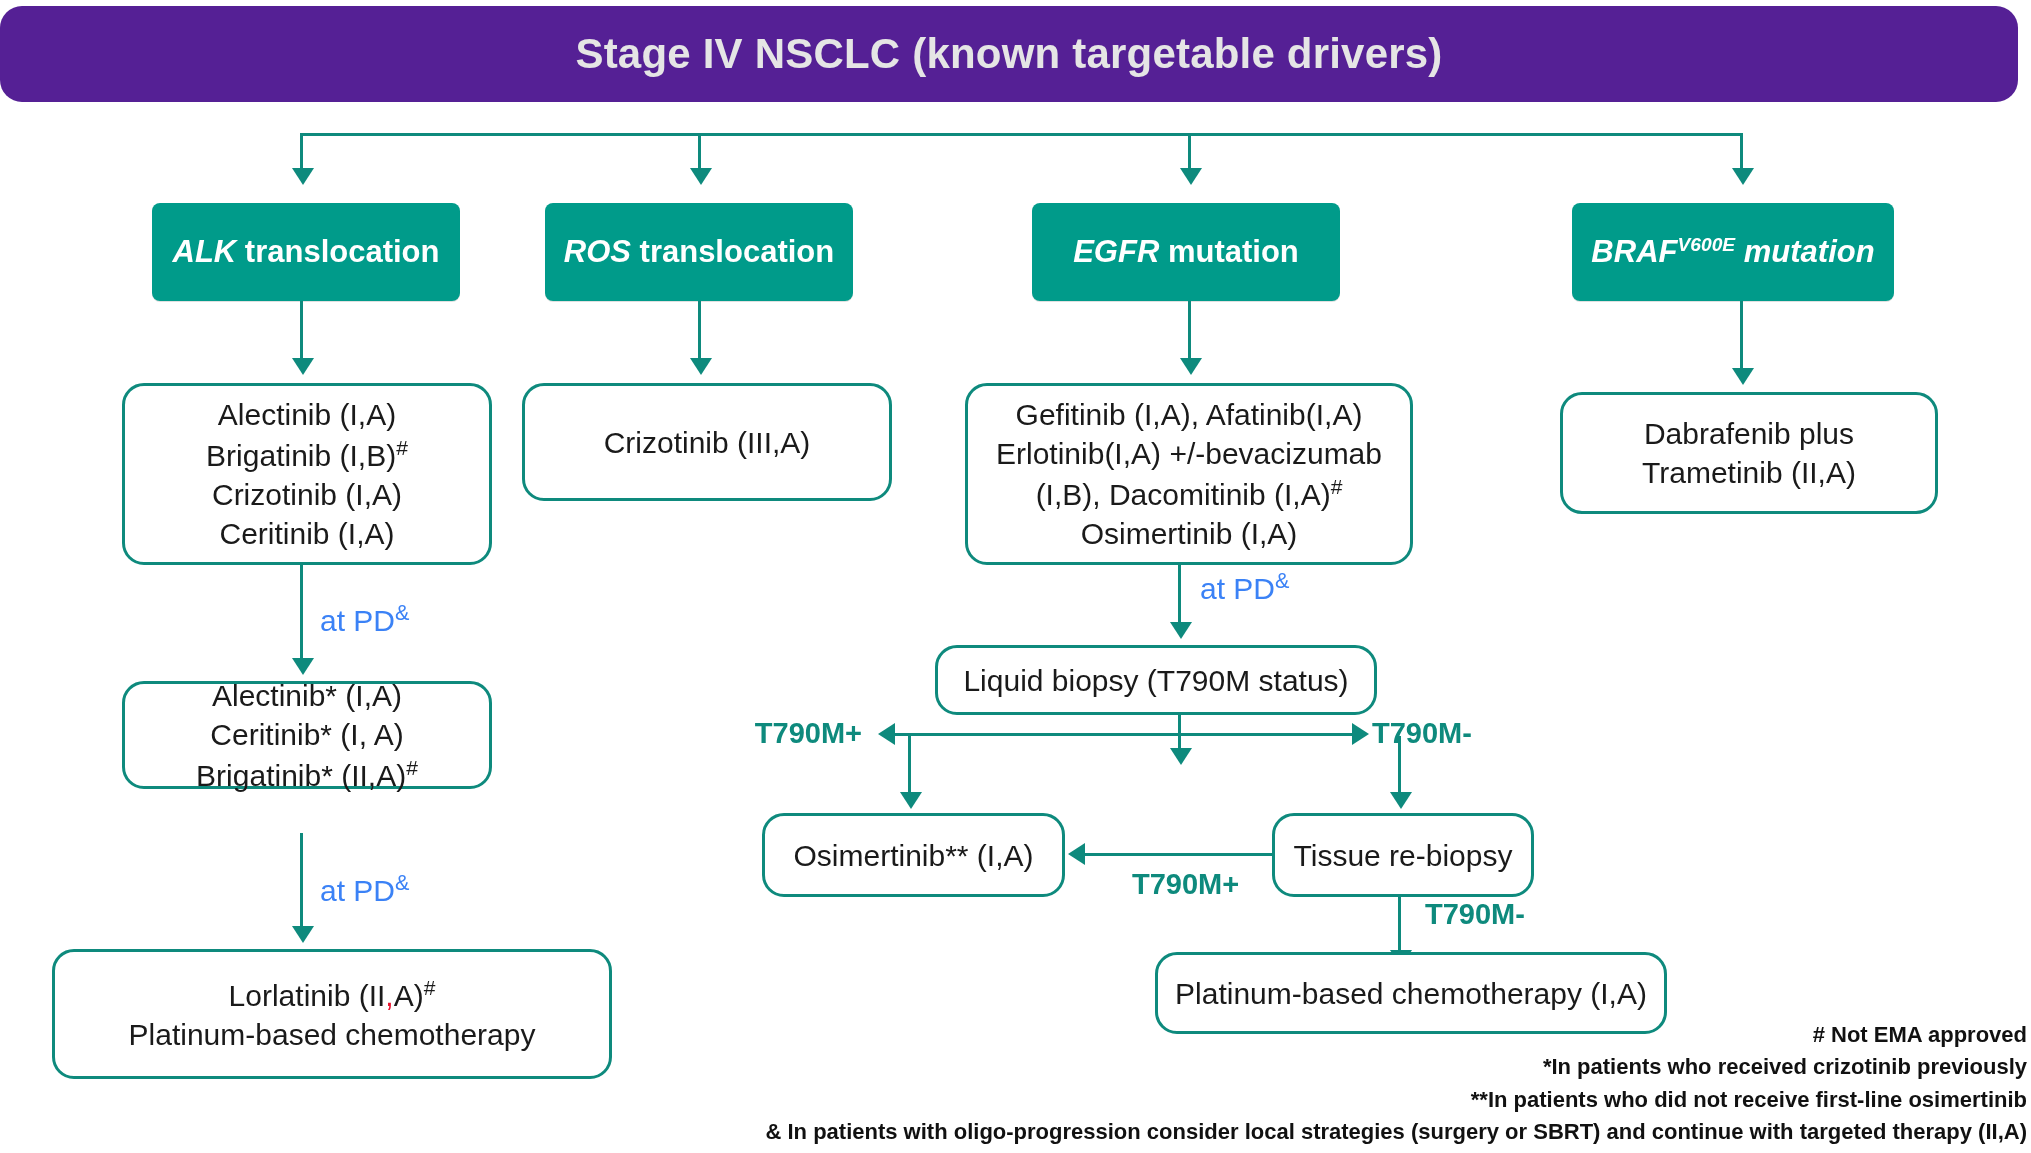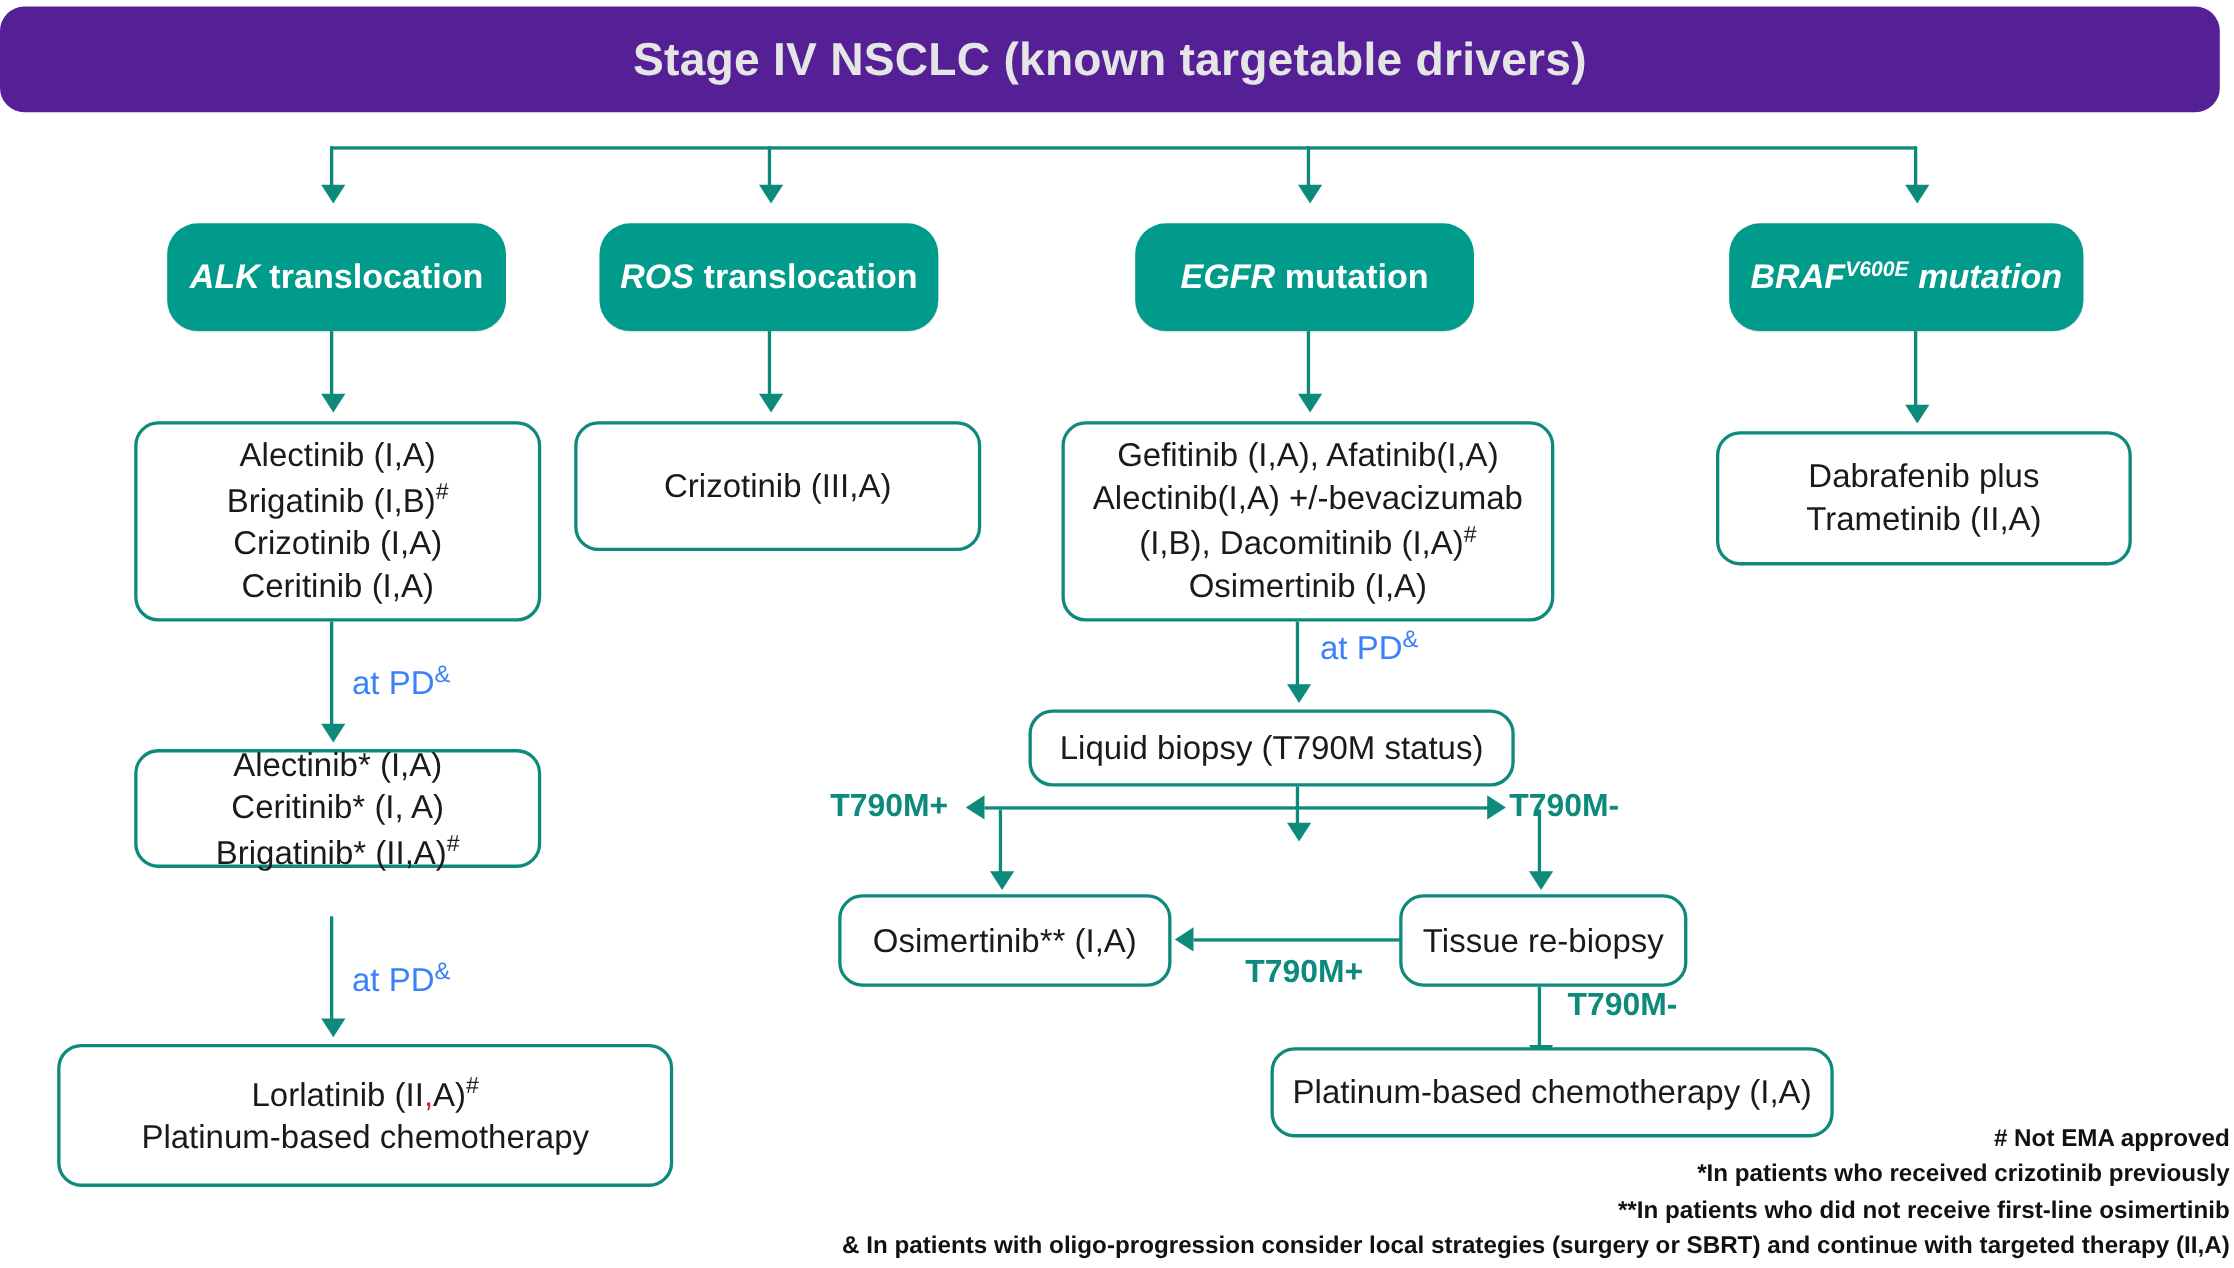--- a/index.html
+++ b/index.html
@@ -18,21 +18,21 @@
     background:#552095;border-radius:22px;
     display:flex;align-items:center;justify-content:center;
   }
   .banner-text{
     color:#e5e5e5;font-weight:bold;font-size:42px;letter-spacing:.2px;
     font-family:"Liberation Sans", sans-serif;
   }
 
   
   .driver{
-    position:absolute;background:#009B8A;border-radius:28px;
+    position:absolute;background:#009B8A;border-radius:8px;
     display:flex;align-items:center;justify-content:center;
     color:#ffffff;font-size:31px;font-weight:bold;
     box-shadow:0 1px 0 rgba(0,0,0,.12);
   }
   .driver i{font-style:italic;font-weight:bold;}
   .driver sup{font-size:.62em;vertical-align:super;font-style:italic;font-weight:bold;}
   .driver .all-ital{font-style:italic;}
 
   
   .node{
@@ -163,21 +163,21 @@
       <span class="ln">Crizotinib (III,A)</span>
     </div>
   </div>
 
   <div class="vline" style="left:1188px;top:301px;height:60px;"></div>
   <div class="arrowdown" style="left:1180px;top:358px;"></div>
 
   <div class="node" style="left:965px;top:383px;width:448px;height:182px;">
     <div>
       <span class="ln">Gefitinib (I,A), Afatinib(I,A)</span>
-      <span class="ln">Alectinib(I,A) +/-bevacizumab</span>
+      <span class="ln">Erlotinib(I,A) +/-bevacizumab</span>
       <span class="ln">(I,B), Dacomitinib (I,A)<sup>#</sup></span>
       <span class="ln">Osimertinib (I,A)</span>
     </div>
   </div>
 
   <div class="vline" style="left:1178px;top:565px;height:62px;"></div>
   <div class="arrowdown" style="left:1170px;top:622px;"></div>
   <div class="edge-label" style="left:1200px;top:568px;">at PD<sup>&amp;</sup></div>
 
   <div class="node" style="left:935px;top:645px;width:442px;height:70px;">

